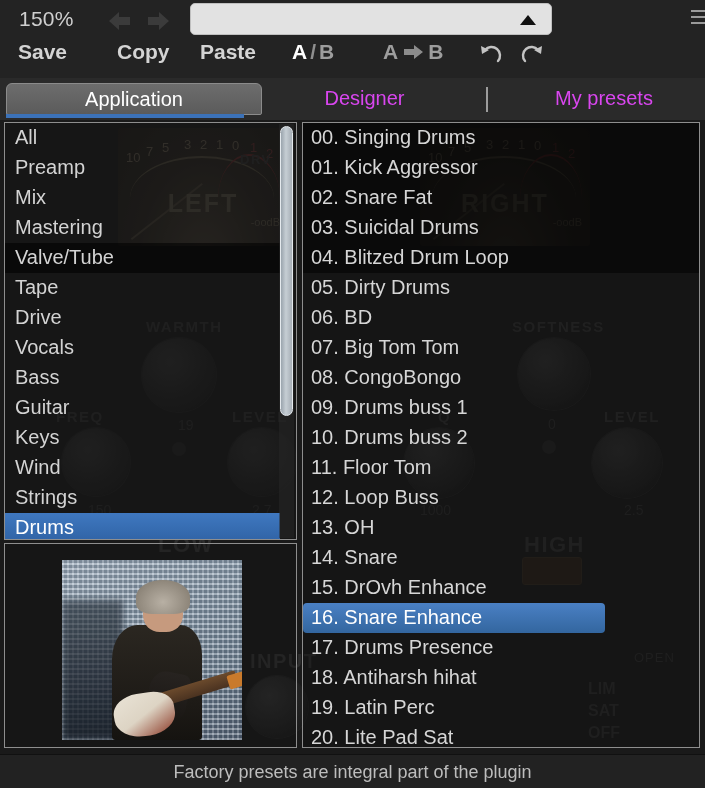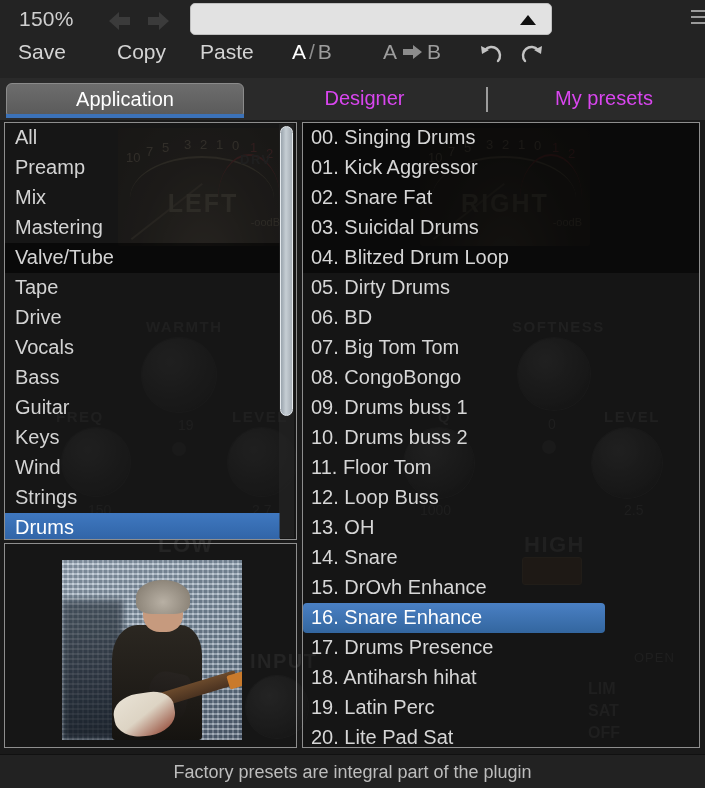--- a/index.html
+++ b/index.html
@@ -59,21 +59,21 @@
   .hamburger {
     position: absolute; right: 0px; top: 10px;
     width: 14px; height: 20px; cursor: pointer;
   }
   .hamburger i {
     display: block; height: 2px; background: #9a9a9a;
     margin-bottom: 4px; width: 14px;
   }
 
   .toolbar-row2 {
-    position: absolute; left: 0; top: 40px; width: 705px; height: 36px;
+    position: absolute; left: 0; top: 40px; width: 705px; height: 36px; font-weight: bold;
   }
   .tb-btn {
     position: absolute; top: 0;
     font-size: 21px; color: #d4d4d4; cursor: pointer;
     white-space: nowrap;
   }
   .tb-save  { left: 18px; }
   .tb-copy  { left: 117px; }
   .tb-paste { left: 200px; }
 
@@ -105,21 +105,21 @@
     position: absolute; left: 0; top: 78px; width: 705px; height: 42px;
     background: #2a2a2a;
     border-bottom: 1px solid #101010;
   }
   .tab {
     position: absolute; top: 5px; height: 32px;
     font-size: 20px; text-align: center; cursor: pointer;
     color: #d946ef; line-height: 30px;
   }
   .tab-app {
-    left: 6px; width: 238px;
+    left: 6px; width: 256px;
     background: linear-gradient(180deg,#6d6d6d 0%,#5b5b5b 100%);
     border: 1px solid #8b8b8b;
     border-radius: 6px 6px 2px 2px;
     box-sizing: border-box;
     color: #ffffff;
   }
   .tab-app-underline {
     position: absolute; left: 6px; top: 36px; width: 238px; height: 4px;
     background: #3c72b8;
   }

